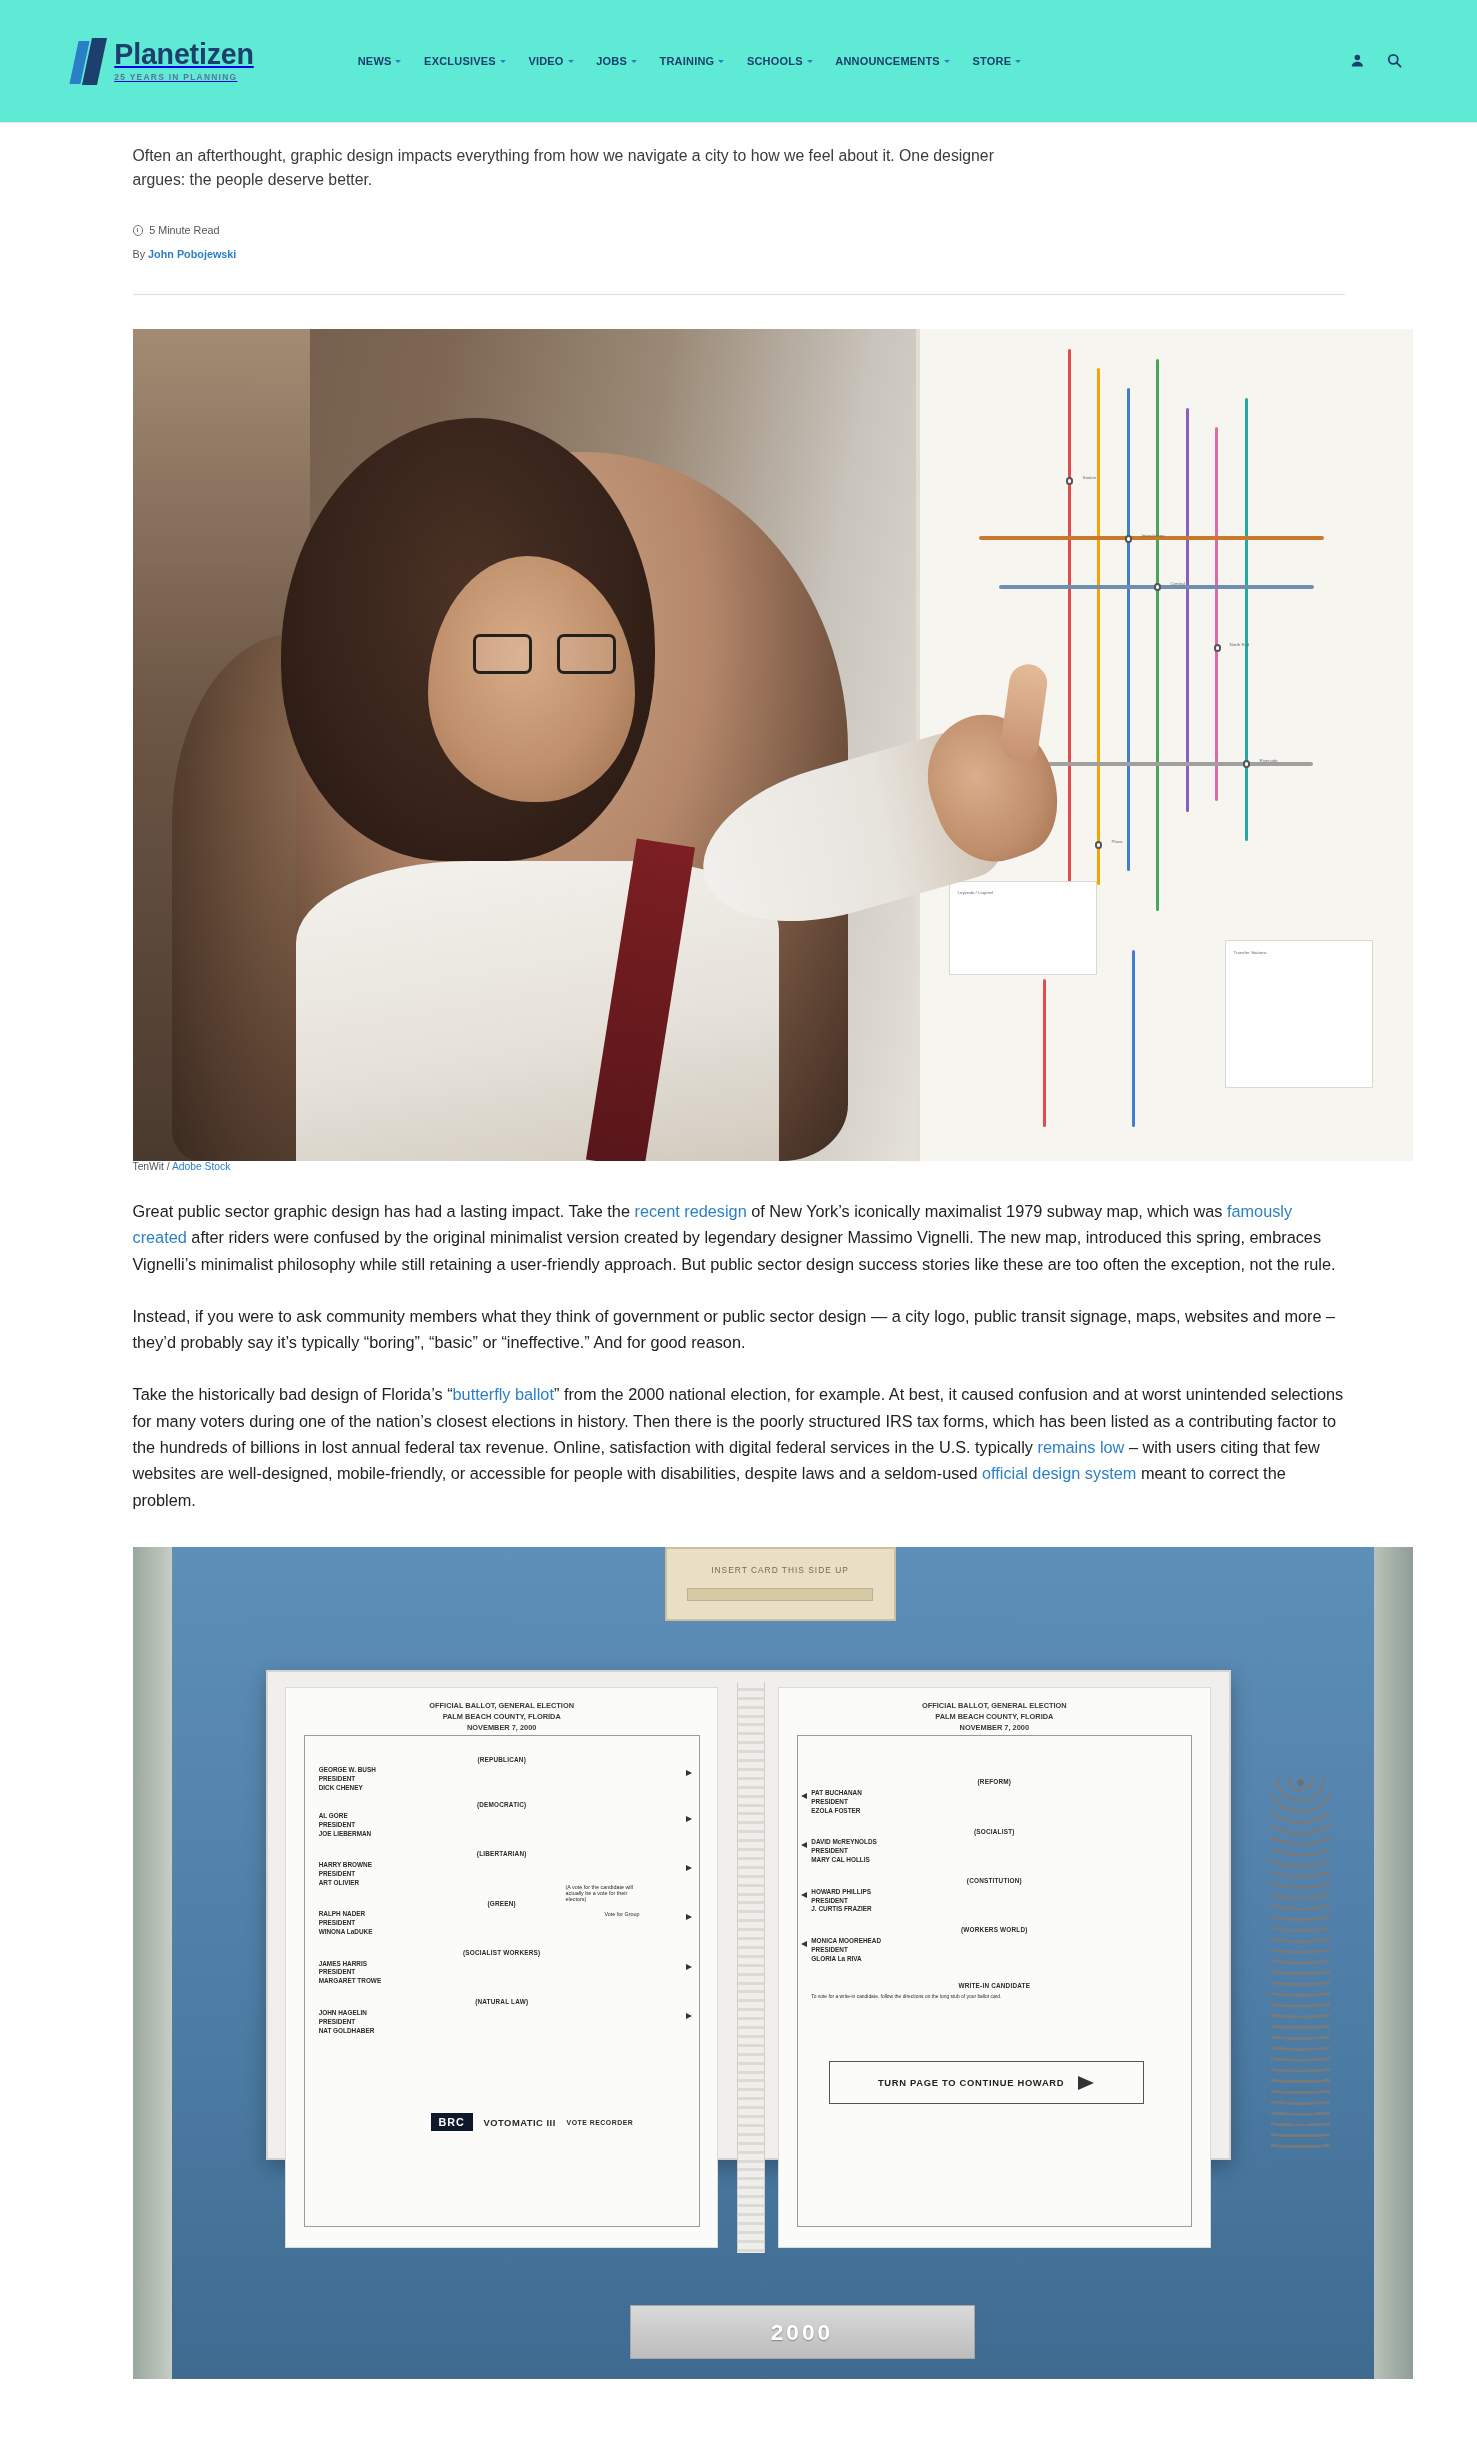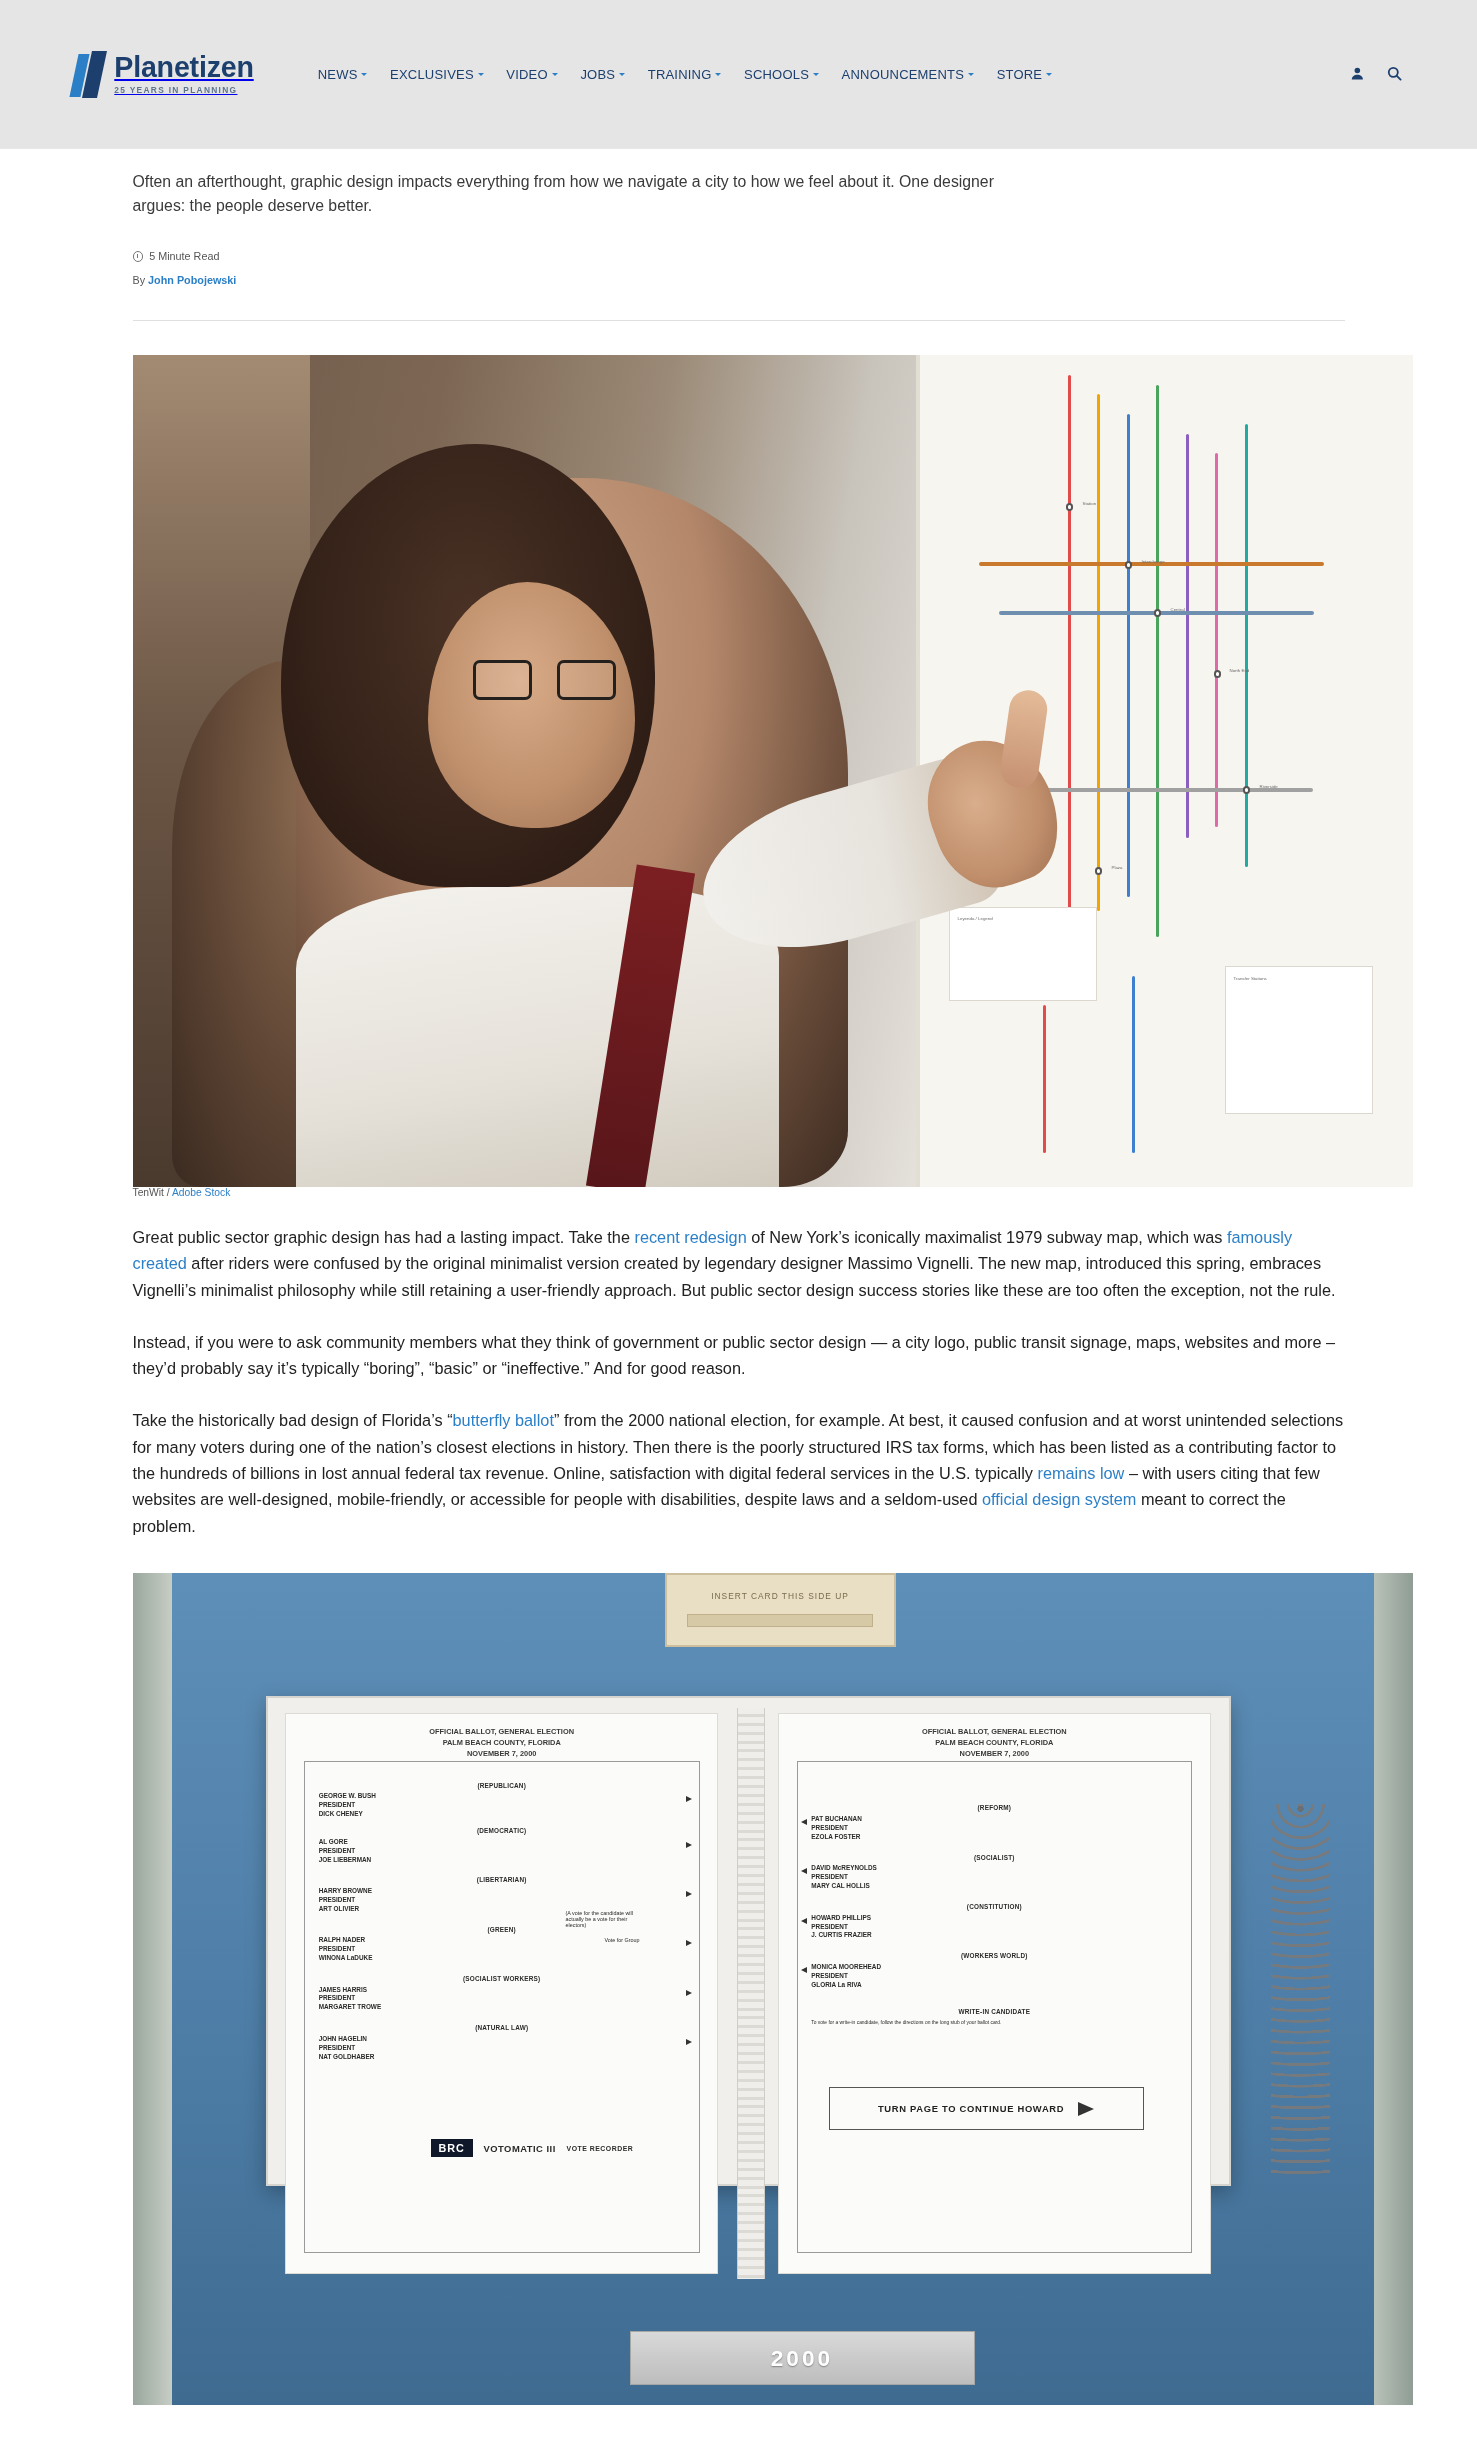--- a/index.html
+++ b/index.html
@@ -8,26 +8,27 @@
     width: 1477px;
     background: #ffffff;
     font-family: "Liberation Sans", sans-serif;
     color: #222222;
     -webkit-font-smoothing: antialiased;
   }
 
   
   .site-header {
     width: 100%;
-    background: #e5e5e5;
+    background: #5eead4;
     border-bottom: 1px solid #e8e8e8;
-    height: 149px;
+    height: 123px;
     display: flex;
     align-items: center;
     padding: 0 74px;
+    gap: 40px;
   }
   .brand {
     display: flex;
     align-items: center;
     gap: 10.8px;
   }
   .brand-mark {
     width: 29.5px;
     height: 47px;
     position: relative;
@@ -64,22 +65,22 @@
     display: flex;
     align-items: center;
     gap: 22.7px;
     margin-left: 64px;
     flex: 1;
   }
   .nav-item {
     display: flex;
     align-items: center;
     gap: 3.9px;
-    font-size: 13px;
-    font-weight: normal;
+    font-size: 11px;
+    font-weight: bold;
     color: #1c3f6e;
     letter-spacing: 0.2px;
     cursor: pointer;
     white-space: nowrap;
   }
   .caret {
     width: 0; height: 0;
     border-left: 3px solid transparent;
     border-right: 3px solid transparent;
     border-top: 3.4px solid #2b7fc7;

